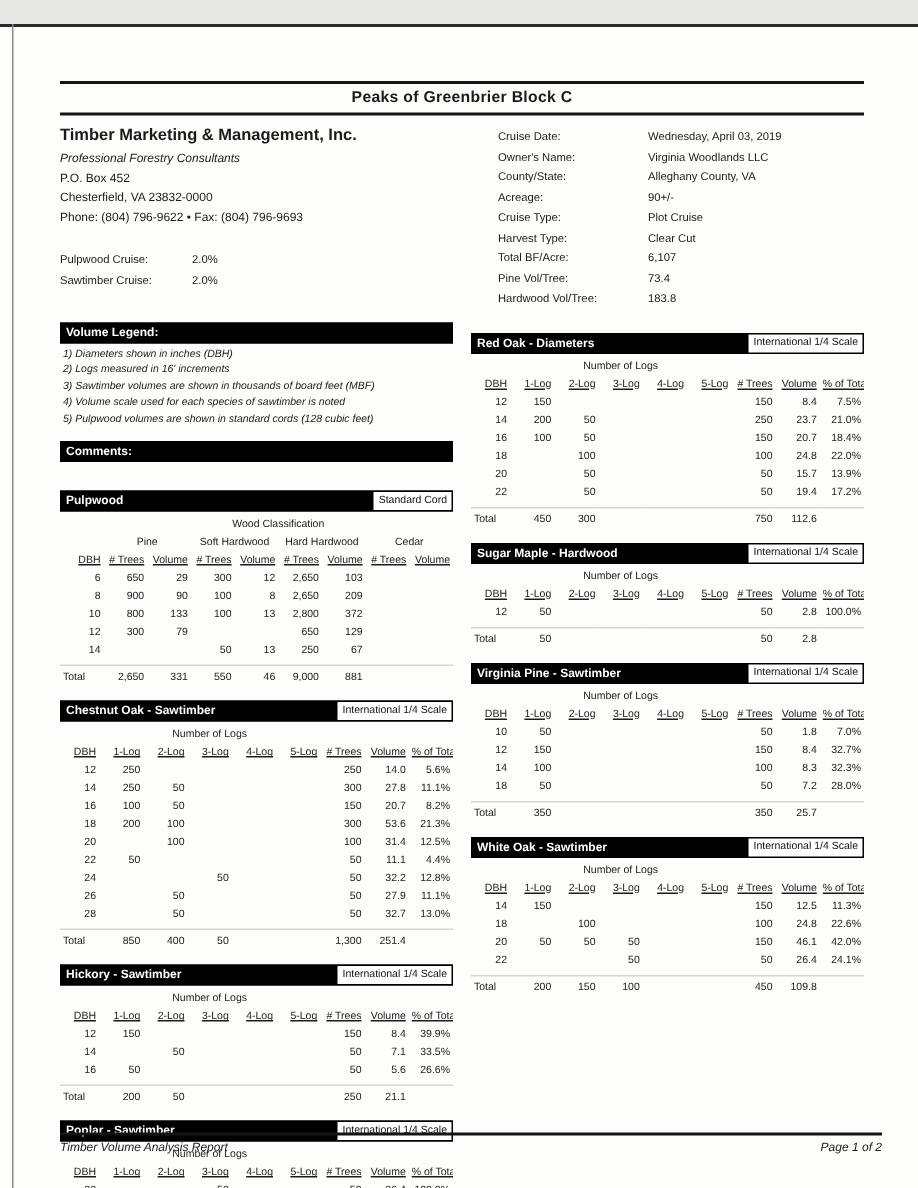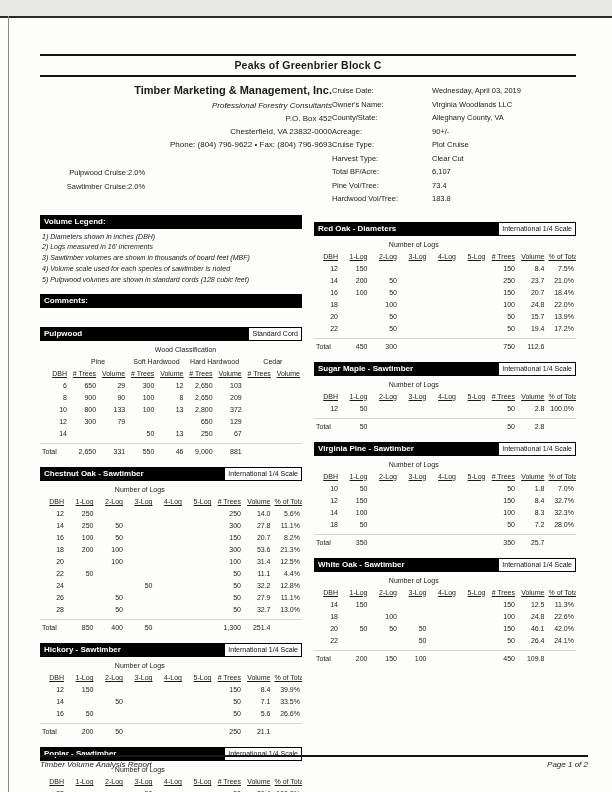--- a/index.html
+++ b/index.html
@@ -6,21 +6,21 @@
   .page{position:relative;width:612px;height:792px;background:#fdfdfc;margin:16px auto;
         font-family:"Liberation Sans","DejaVu Sans",sans-serif;color:#1b1b1b;overflow:hidden;
         box-sizing:border-box;padding:38px 36px 0 40px;}
   .scan-top{position:absolute;top:0;left:0;right:0;height:2px;background:#2a2a2a;}
   .scan-left{position:absolute;top:0;left:8px;width:1px;height:100%;background:#8a8a8a;}
 
   .title-band{border-top:2px solid #151515;border-bottom:2px solid #151515;padding:3px 0 4px 0;text-align:center;}
   .title-band h1{margin:0;font-size:10.5px;font-weight:bold;letter-spacing:.2px;}
 
   .header-row{display:flex;margin-top:7px;}
-  .co{width:292px;text-align:right;}
+  .co{width:292px;}
   .co .name{font-size:11px;font-weight:bold;margin-bottom:3px;}
   .co .tagline{font-size:8px;font-style:italic;line-height:13px;}
   .co .line{font-size:8px;line-height:13px;}
   .rates{margin-top:15px;}
   .pairs .info-row{display:flex;font-size:7.5px;line-height:13.5px;}
   .rates .info-row > span:first-child{width:88px;}
   .details{flex:1;}
   .details .info-row > span:first-child{width:100px;}
 
   .main{display:flex;gap:12px;margin-top:9px;}
@@ -629,21 +629,21 @@
                 <td class="c6">750</td>
                 <td class="c7">112.6</td>
                 <td class="c8"></td>
               </tr>
             </tfoot>
         </table>
       </div>
 
       <div class="section">
         <div class="bar">
-          <span class="t">Sugar Maple - Sawtimber</span>
+          <span class="t">Sugar Maple - Hardwood</span>
           <span class="scale">International 1/4 Scale</span>
         </div>
         <table class="saw">
           <thead>
             <tr class="logs">
                 <td class="c0"></td>
                 <td colspan="5">Number of Logs</td>
                 <td colspan="3"></td>
               </tr>
             <tr class="cols">

